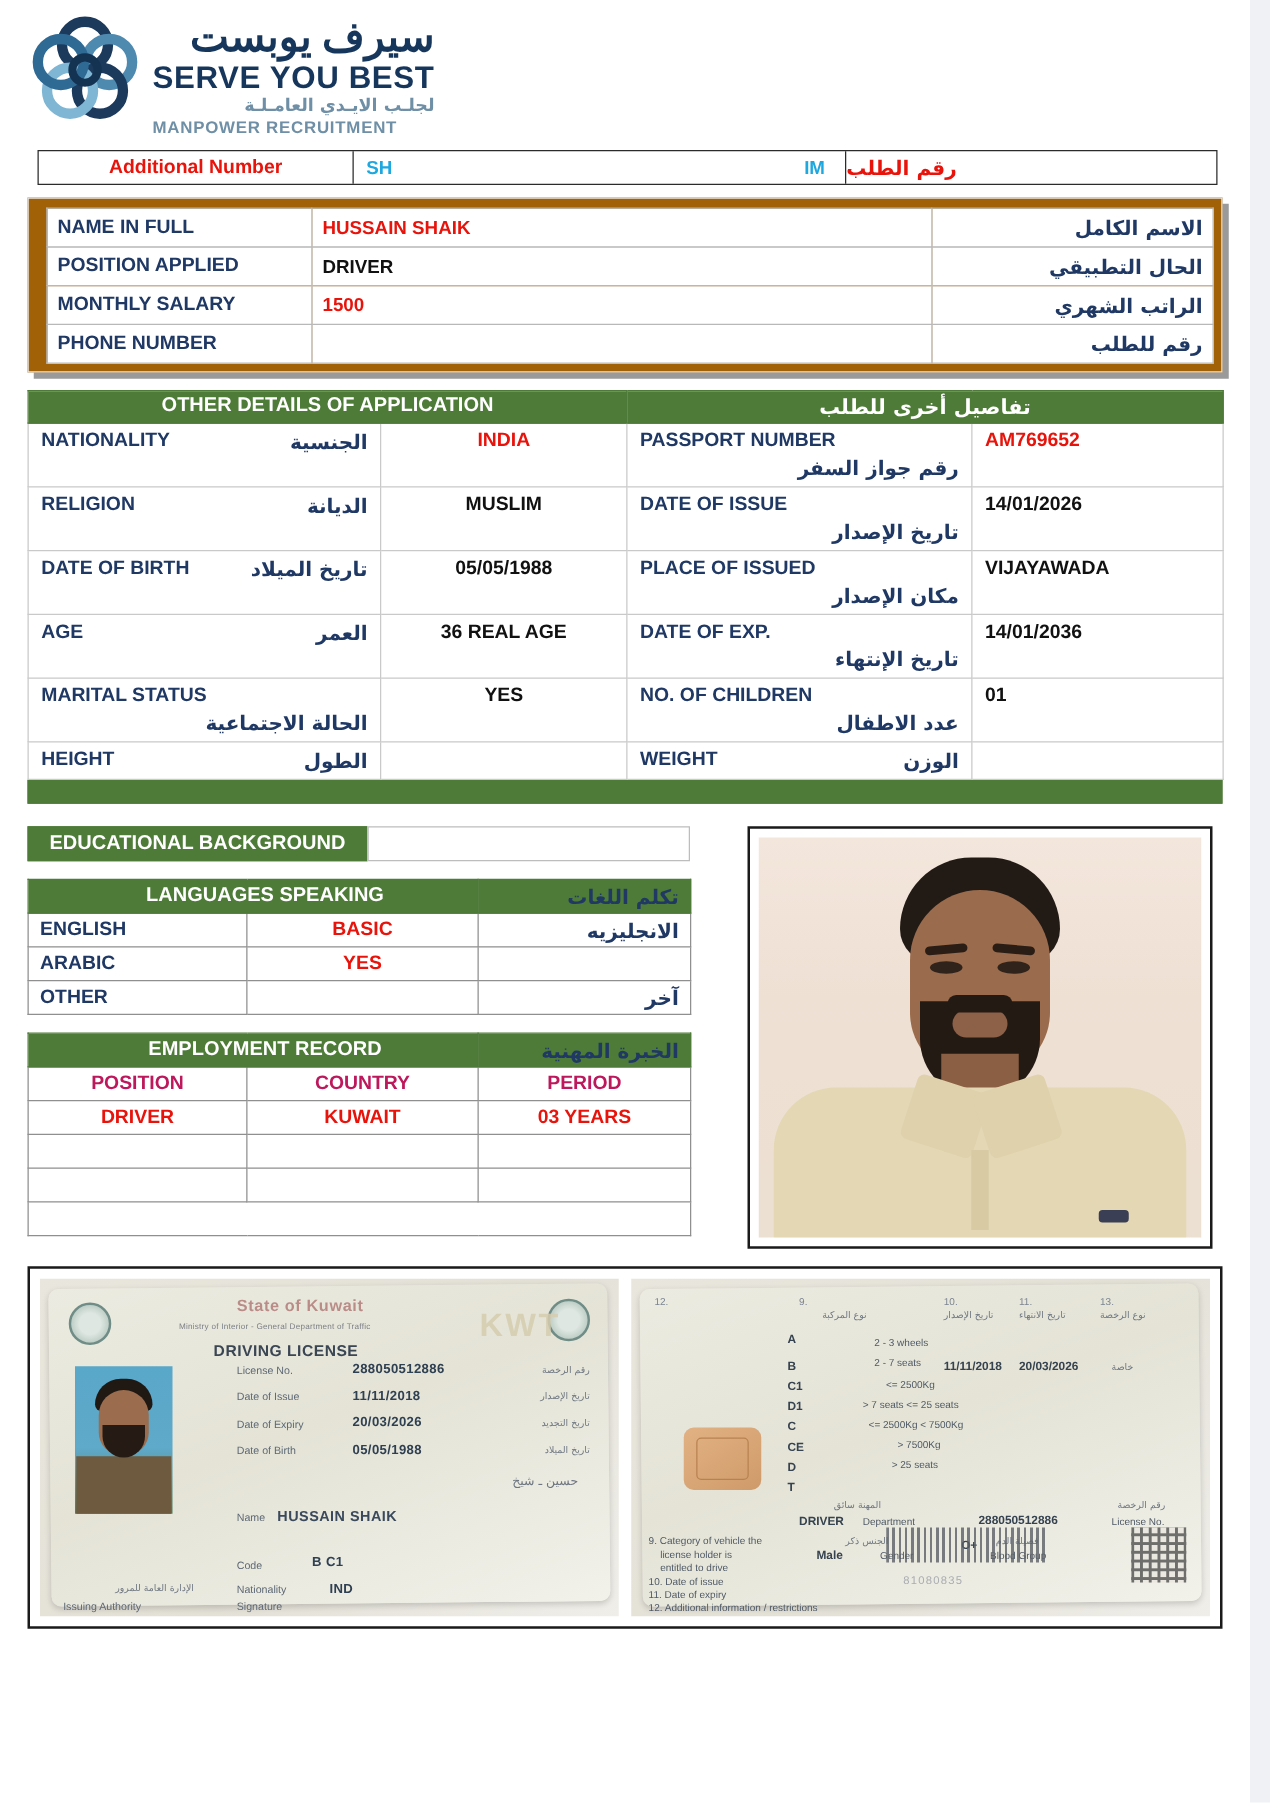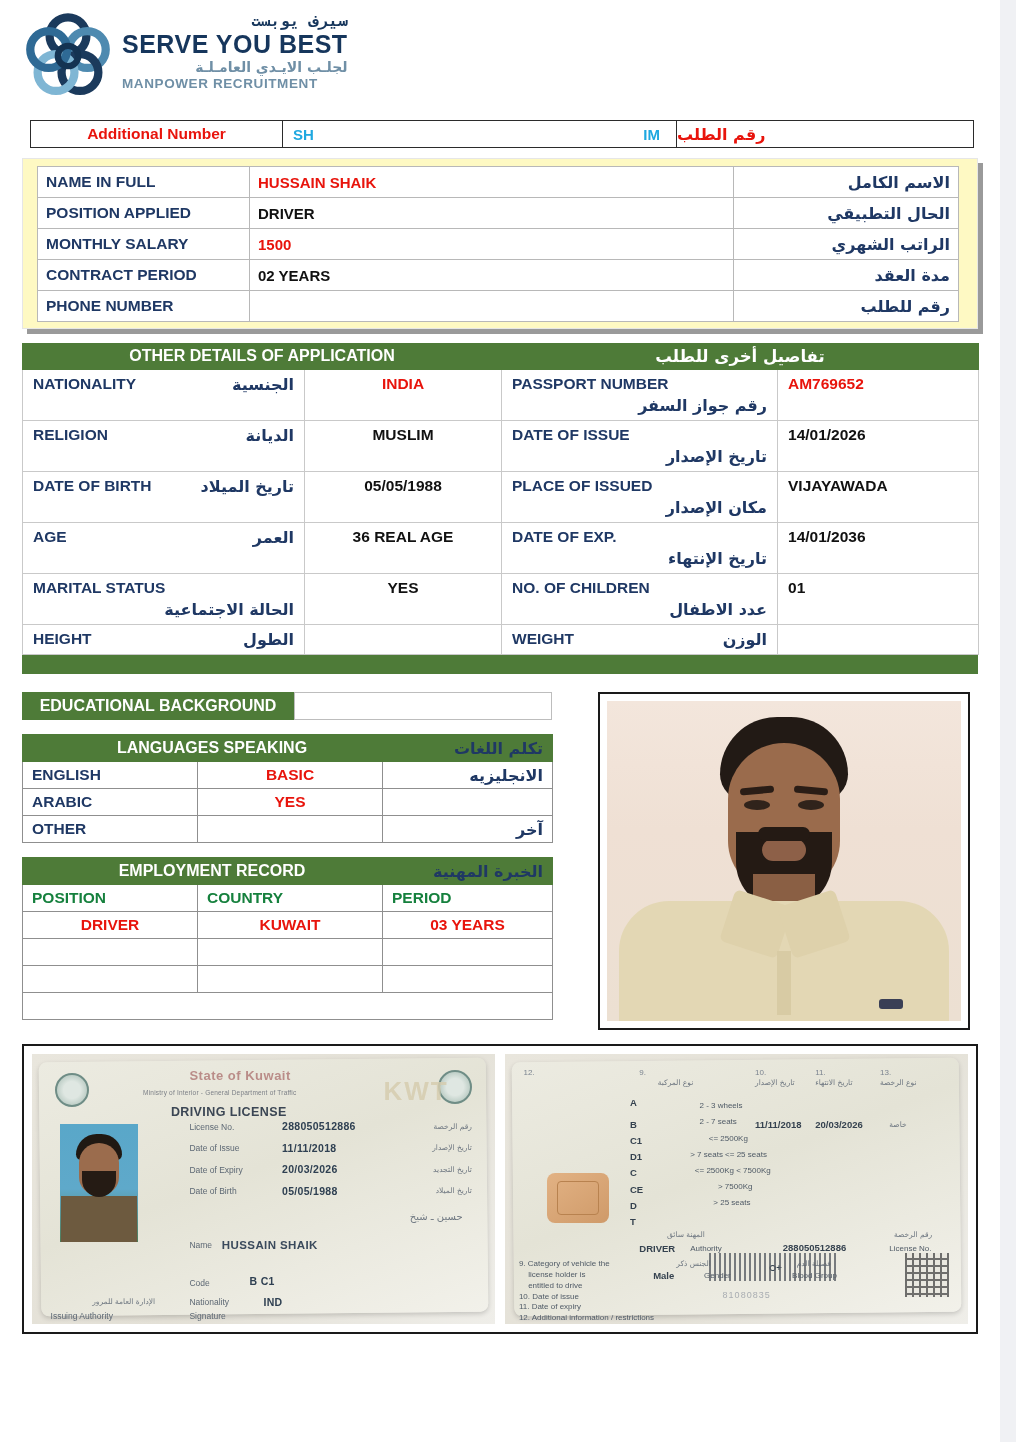--- a/index.html
+++ b/index.html
@@ -16,22 +16,22 @@
     position:absolute; top:0; right:0; width:16px; height:1442px;
     background:#f0f1f4;
   }
   .sheet{ position:relative; width:1000px; }
 
   
   .header{ display:flex; align-items:flex-start; padding:10px 0 4px 22px; height:118px; }
   .logo-mark{ width:92px; height:92px; flex:0 0 92px; position:relative; }
   .logo-text{ margin-left:8px; padding-top:4px; }
   .logo-ar-top{
-    font-size:16px; font-weight:bold; color:#16365c; letter-spacing:1px;
-    direction:rtl; line-height:1.05; font-family:Liberation Mono, monospace;
+    font-size:33px; font-weight:bold; color:#16365c; letter-spacing:1px;
+    direction:rtl; line-height:1.05; font-family:Liberation Serif, serif;
   }
   .logo-en-top{
     font-size:25px; font-weight:bold; color:#16365c; letter-spacing:.5px; line-height:1.05;
   }
   .logo-ar-bot{
     font-size:14px; font-weight:bold; color:#6f8fa6; direction:rtl; line-height:1.2;
     letter-spacing:1px; font-family:"DejaVu Sans", sans-serif; margin-top:2px;
   }
   .logo-en-bot{
     font-size:13.5px; font-weight:bold; color:#6f8fa6; letter-spacing:.6px; line-height:1.2;
@@ -57,24 +57,24 @@
   .appnum .im{ color:#1fa8e0; font-weight:bold; font-size:15px; margin-right:8px; }
   .appnum .ar{
     flex:0 0 296px; display:flex; align-items:center; justify-content:flex-end;
     padding-right:12px; color:#e8140c; font-weight:bold; font-size:16px;
     direction:rtl; font-family:"DejaVu Sans", sans-serif;
   }
 
   
   .boxwrap{
     margin:10px 22px 0 22px;
-    background:#fef9c3;
+    background:#a16207;
     border:1px solid #e6e6e6;
     box-shadow:5px 5px 0 0 #9a9a9a;
-    padding:7px 18px 6px 14px;
+    padding:7px 6px 6px 14px;
   }
   table.t{ border-collapse:collapse; width:100%; }
   .ptable td{ border:1px solid #b8b8b8; height:31px; padding:0 8px; vertical-align:middle; }
   .ptable .k{
     width:212px; color:#1f3864; font-weight:bold; font-size:15.5px; background:#fff;
   }
   .ptable .v{ background:#fff; font-weight:bold; font-size:15px; color:#111; }
   .ptable .v.red{ color:#e8140c; }
   .ptable .ar{
     width:225px; text-align:right; direction:rtl; color:#1f3864;
@@ -128,21 +128,21 @@
   .lt td{ border:1px solid #8f8f8f; height:27px; padding:0 9px; font-size:15.5px; }
   .lt .gh{
     background:#4e7b38; color:#fff; font-weight:bold; text-align:center;
     border:1px solid #4e7b38; font-size:16px;padding-left:28px;
   }
   .lt .gh.ar{ direction:rtl; font-family:"DejaVu Sans", sans-serif; }
   .lt .k{ color:#1f3864; font-weight:bold; }
   .lt .v{ text-align:center; color:#e8140c; font-weight:bold; }
   .lt .ar{ text-align:right; direction:rtl; color:#1f3864; font-weight:bold;
            font-family:"DejaVu Sans", sans-serif; font-size:16px; }
-  .lt .colhead{ text-align:left; color:#15803d; font-weight:bold; }
+  .lt .colhead{ text-align:center; color:#be185d; font-weight:bold; }
 
   
   .photobox{
     margin-left:16px; width:372px; height:338px;
     border:2px solid #1a1a1a; background:#ffffff; padding:7px;
   }
   .photo{
     width:100%; height:100%;
     background:
       radial-gradient(ellipse 120px 140px at 50% 30%, rgba(120,78,52,.0) 60%, rgba(0,0,0,0) 61%),
@@ -290,25 +290,20 @@
           <td class="k">POSITION APPLIED</td>
           <td class="v">DRIVER</td>
           <td class="ar">الحال التطبيقي</td>
         </tr>
         <tr>
           <td class="k">MONTHLY SALARY</td>
           <td class="v red">1500</td>
           <td class="ar">الراتب الشهري</td>
         </tr>
         <tr>
-          <td class="k">CONTRACT PERIOD</td>
-          <td class="v">02 YEARS</td>
-          <td class="ar">مدة العقد</td>
-        </tr>
-        <tr>
           <td class="k">PHONE NUMBER</td>
           <td class="v"></td>
           <td class="ar">رقم للطلب</td>
         </tr>
       </tbody>
     </table>
   </div>
 
   <div class="detailwrap">
     <table class="dt">
@@ -608,21 +603,21 @@
       <div class="lic-b-val" style="left:27%; top:54%;">D</div>
       <div class="lic-b-txt" style="left:45%; top:53.5%;">&gt; 25 seats</div>
       <div class="lic-b-val" style="left:27%; top:60%;">T</div>
 
       <div class="lic-b-val" style="left:54%; top:24%;">11/11/2018</div>
       <div class="lic-b-val" style="left:67%; top:24%;">20/03/2026</div>
       <div class="lic-ar" style="left:83%; top:24.5%;">خاصة</div>
 
       <div class="lic-ar" style="left:35%; top:65%;">المهنة  سائق</div>
       <div class="lic-b-val" style="left:29%; top:70%;">DRIVER</div>
-      <div class="lic-b-txt" style="left:40%; top:70.5%;">Authority</div>
+      <div class="lic-b-txt" style="left:40%; top:70.5%;">Department</div>
       <div class="lic-b-val" style="left:60%; top:69.5%;">288050512886</div>
       <div class="lic-b-txt" style="left:83%; top:70.5%;">License No.</div>
       <div class="lic-ar" style="left:84%; top:65%;">رقم الرخصة</div>
 
       <div class="lic-ar" style="left:37%; top:76%;">الجنس  ذكر</div>
       <div class="lic-b-val" style="left:32%; top:80%;">Male</div>
       <div class="lic-b-txt" style="left:43%; top:80.5%;">Gender</div>
       <div class="lic-b-val" style="left:57%; top:77%;">O+</div>
       <div class="lic-b-txt" style="left:62%; top:80.5%;">Blood Group</div>
       <div class="lic-ar" style="left:63%; top:76%;">فصيلة الدم</div>

